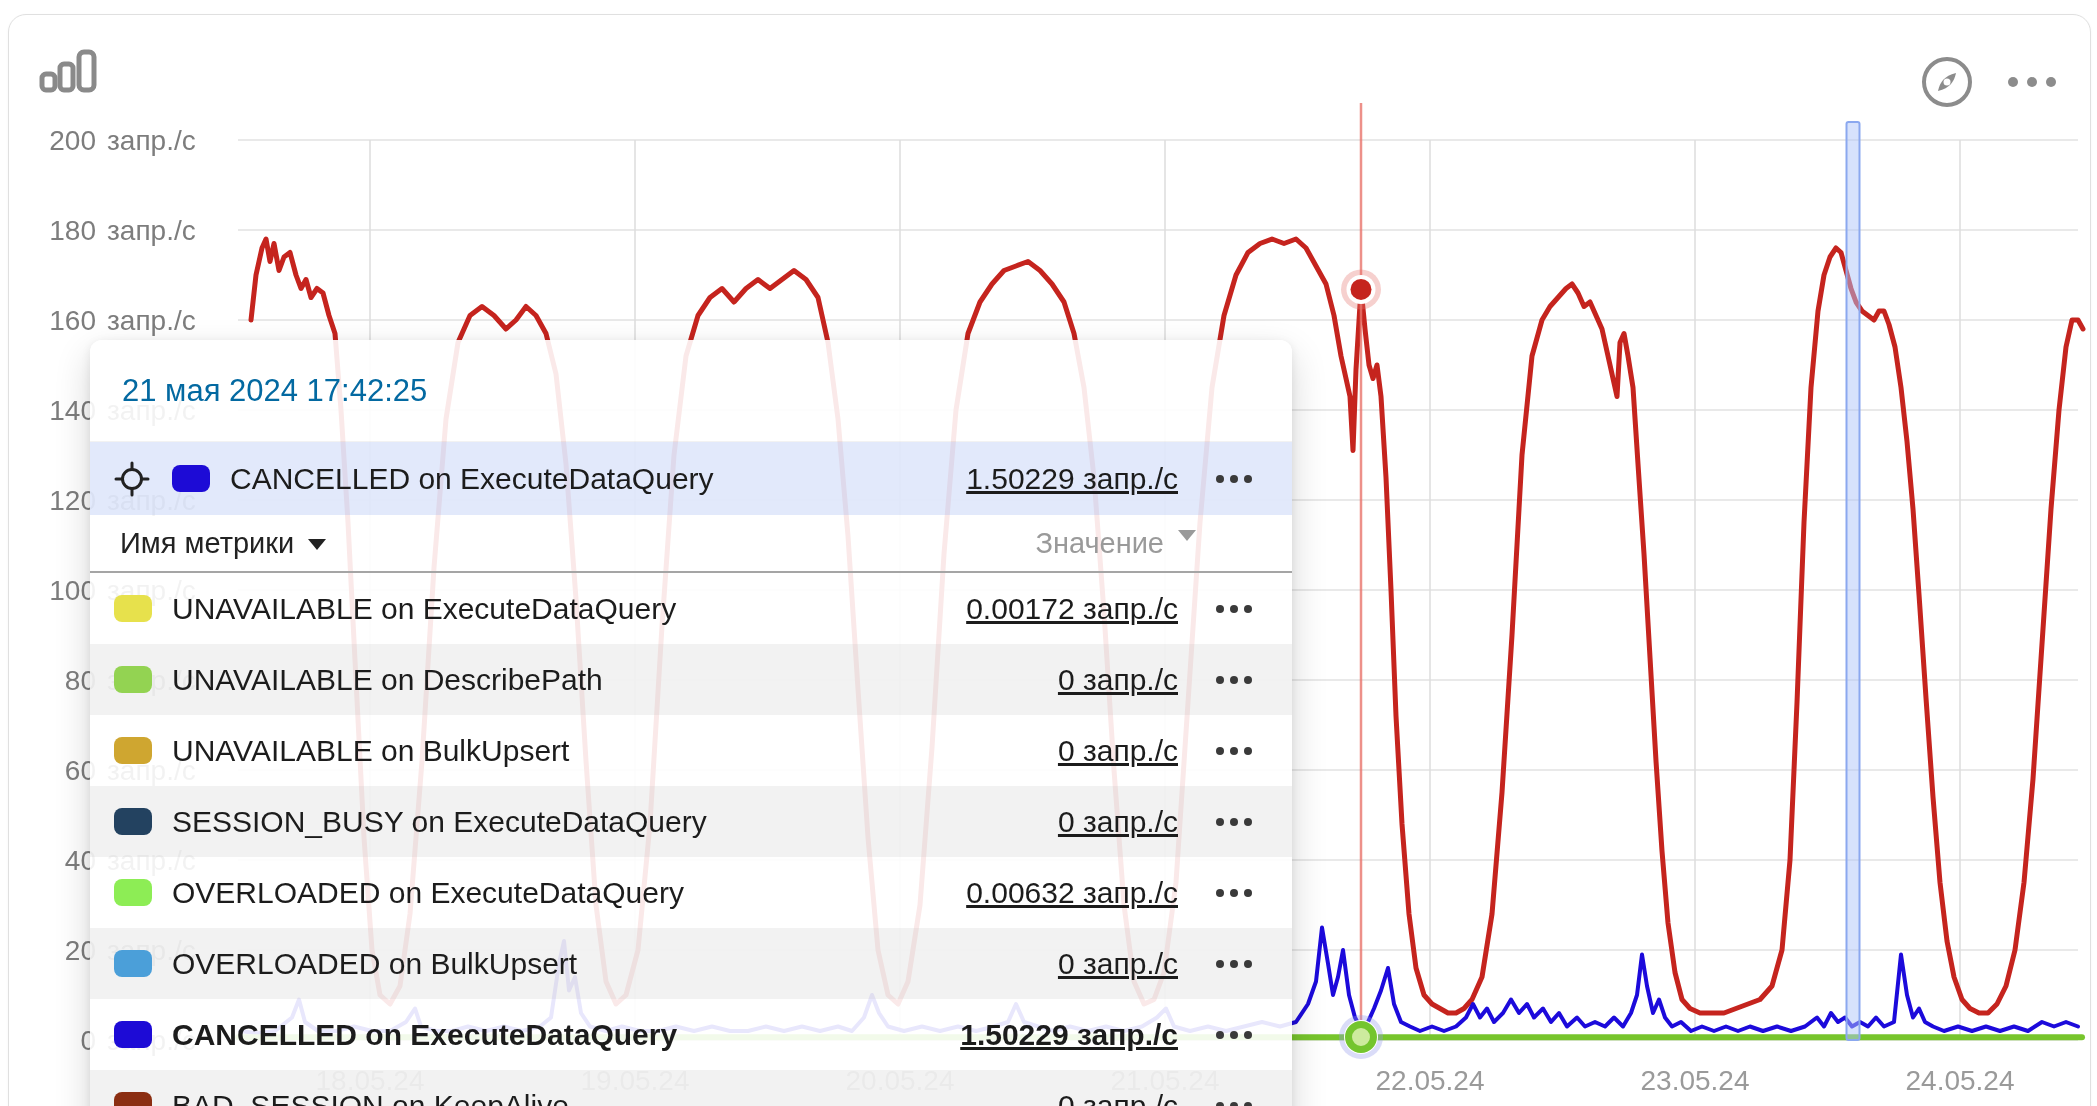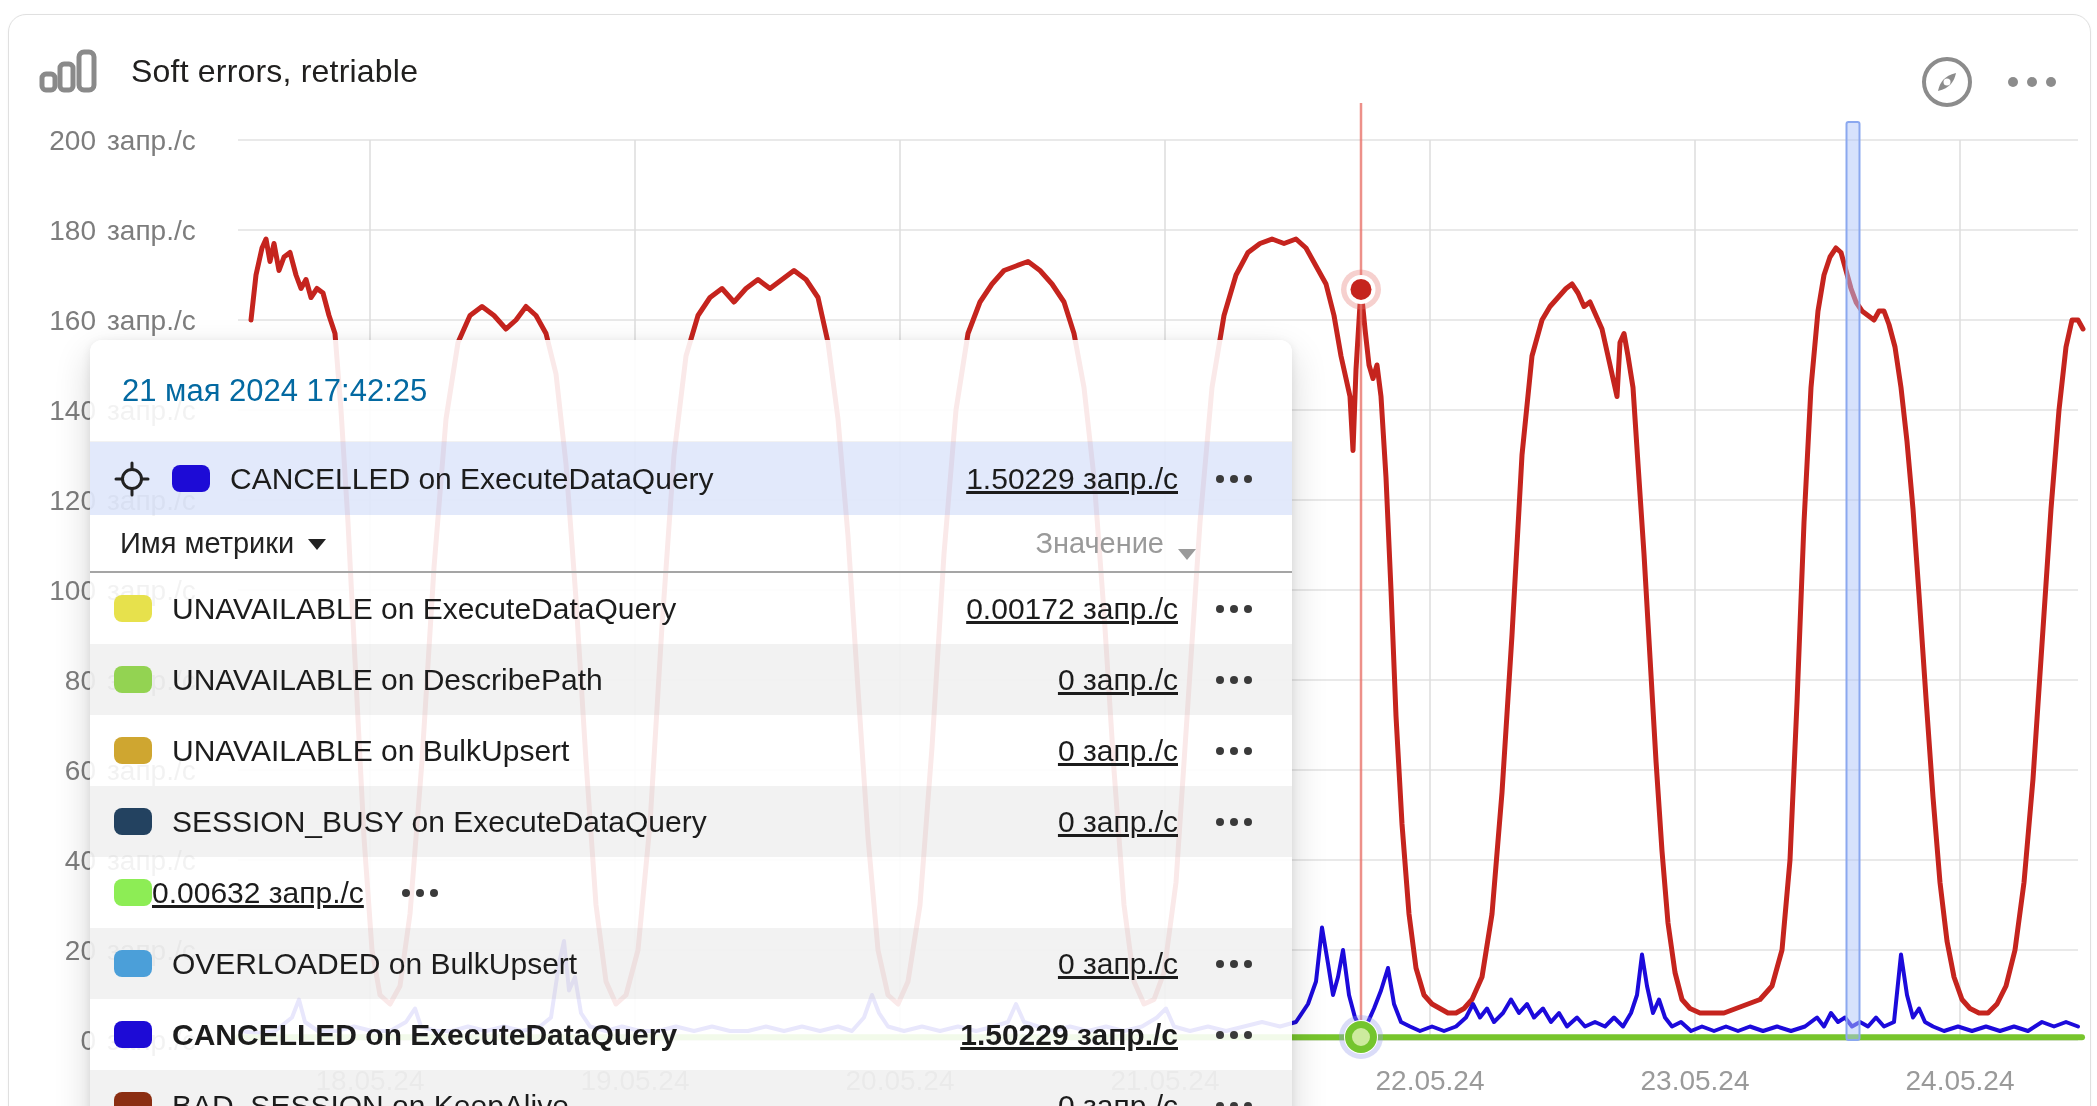--- a/index.html
+++ b/index.html
@@ -46,21 +46,21 @@
   .val{white-space:nowrap;text-decoration:underline;}
   .dots{width:84px;flex:none;display:flex;justify-content:center;gap:6px;margin-left:14px;}
   .dots i{width:8px;height:8px;border-radius:50%;background:#3a3a3a;}
   .cross{flex:none;margin-right:22px;display:flex;}
   .cols{
     height:56px;display:flex;align-items:center;justify-content:space-between;
     padding:0 96px 0 30px;background:rgba(255,255,255,0.9);
     border-bottom:2px solid #a5a5a5;font-size:29px;
   }
   .cname{color:#222;font-weight:500;display:flex;align-items:center;gap:14px;}
-  .cval{color:#9a9a9a;display:flex;align-items:flex-end;gap:14px;}
+  .cval{color:#9a9a9a;display:flex;align-items:flex-start;gap:14px;}
   .tri{width:0;height:0;border-left:9px solid transparent;border-right:9px solid transparent;border-top:11px solid currentColor;margin-top:3px;}
 </style>
 </head>
 <body>
 
 <div class="card">
 
   <svg id="plot" width="2097" height="1106" viewBox="0 0 2097 1106">
       <line x1="238" y1="140" x2="2078" y2="140" stroke="#e2e2e2" stroke-width="1.5"></line>
       <text x="96" y="150" text-anchor="end" class="ylab">200</text>
@@ -123,21 +123,20 @@
     </svg>
 
   <div class="hdr">
     <span style="display:flex;">
       <svg width="66" height="44" viewBox="0 0 66 44" fill="none">
         <rect x="3" y="25" width="13" height="16" rx="4" stroke="#8a8a8a" stroke-width="5"></rect>
         <rect x="21" y="15" width="13" height="26" rx="4" stroke="#8a8a8a" stroke-width="5"></rect>
         <rect x="40" y="3" width="15" height="38" rx="5" stroke="#8a8a8a" stroke-width="5"></rect>
       </svg>
     </span>
-    <span class="panel-title">Soft errors, retriable</span>
   </div>
 
   <div class="actions">
     <button class="iconbtn">
       <span style="display:flex;">
         <svg width="54" height="54" viewBox="0 0 54 54" fill="none">
           <circle cx="27" cy="27" r="23" stroke="#8c8c8c" stroke-width="4"></circle>
           <path d="M18 36 C20 27 24 21 36 18 C34 27 30 33 18 36 Z" fill="#8c8c8c"></path>
           <circle cx="27" cy="27" r="3.5" fill="#ffffff"></circle>
         </svg>
@@ -223,20 +222,21 @@
     <span class="lbl">SESSION_BUSY on ExecuteDataQuery</span>
     <span class="val">0 запр./с</span>
     <span class="dots">
           <i></i>
           <i></i>
           <i></i>
         </span>
   </div>
       <div class="row w">
     <span class="sw" style="background: rgb(141, 237, 85);"></span>
+    <span class="lbl">OVERLOADED on ExecuteDataQuery</span>
     <span class="val">0.00632 запр./с</span>
     <span class="dots">
           <i></i>
           <i></i>
           <i></i>
         </span>
   </div>
       <div class="row g">
     <span class="sw" style="background: rgb(75, 159, 217);"></span>
     <span class="lbl">OVERLOADED on BulkUpsert</span>

